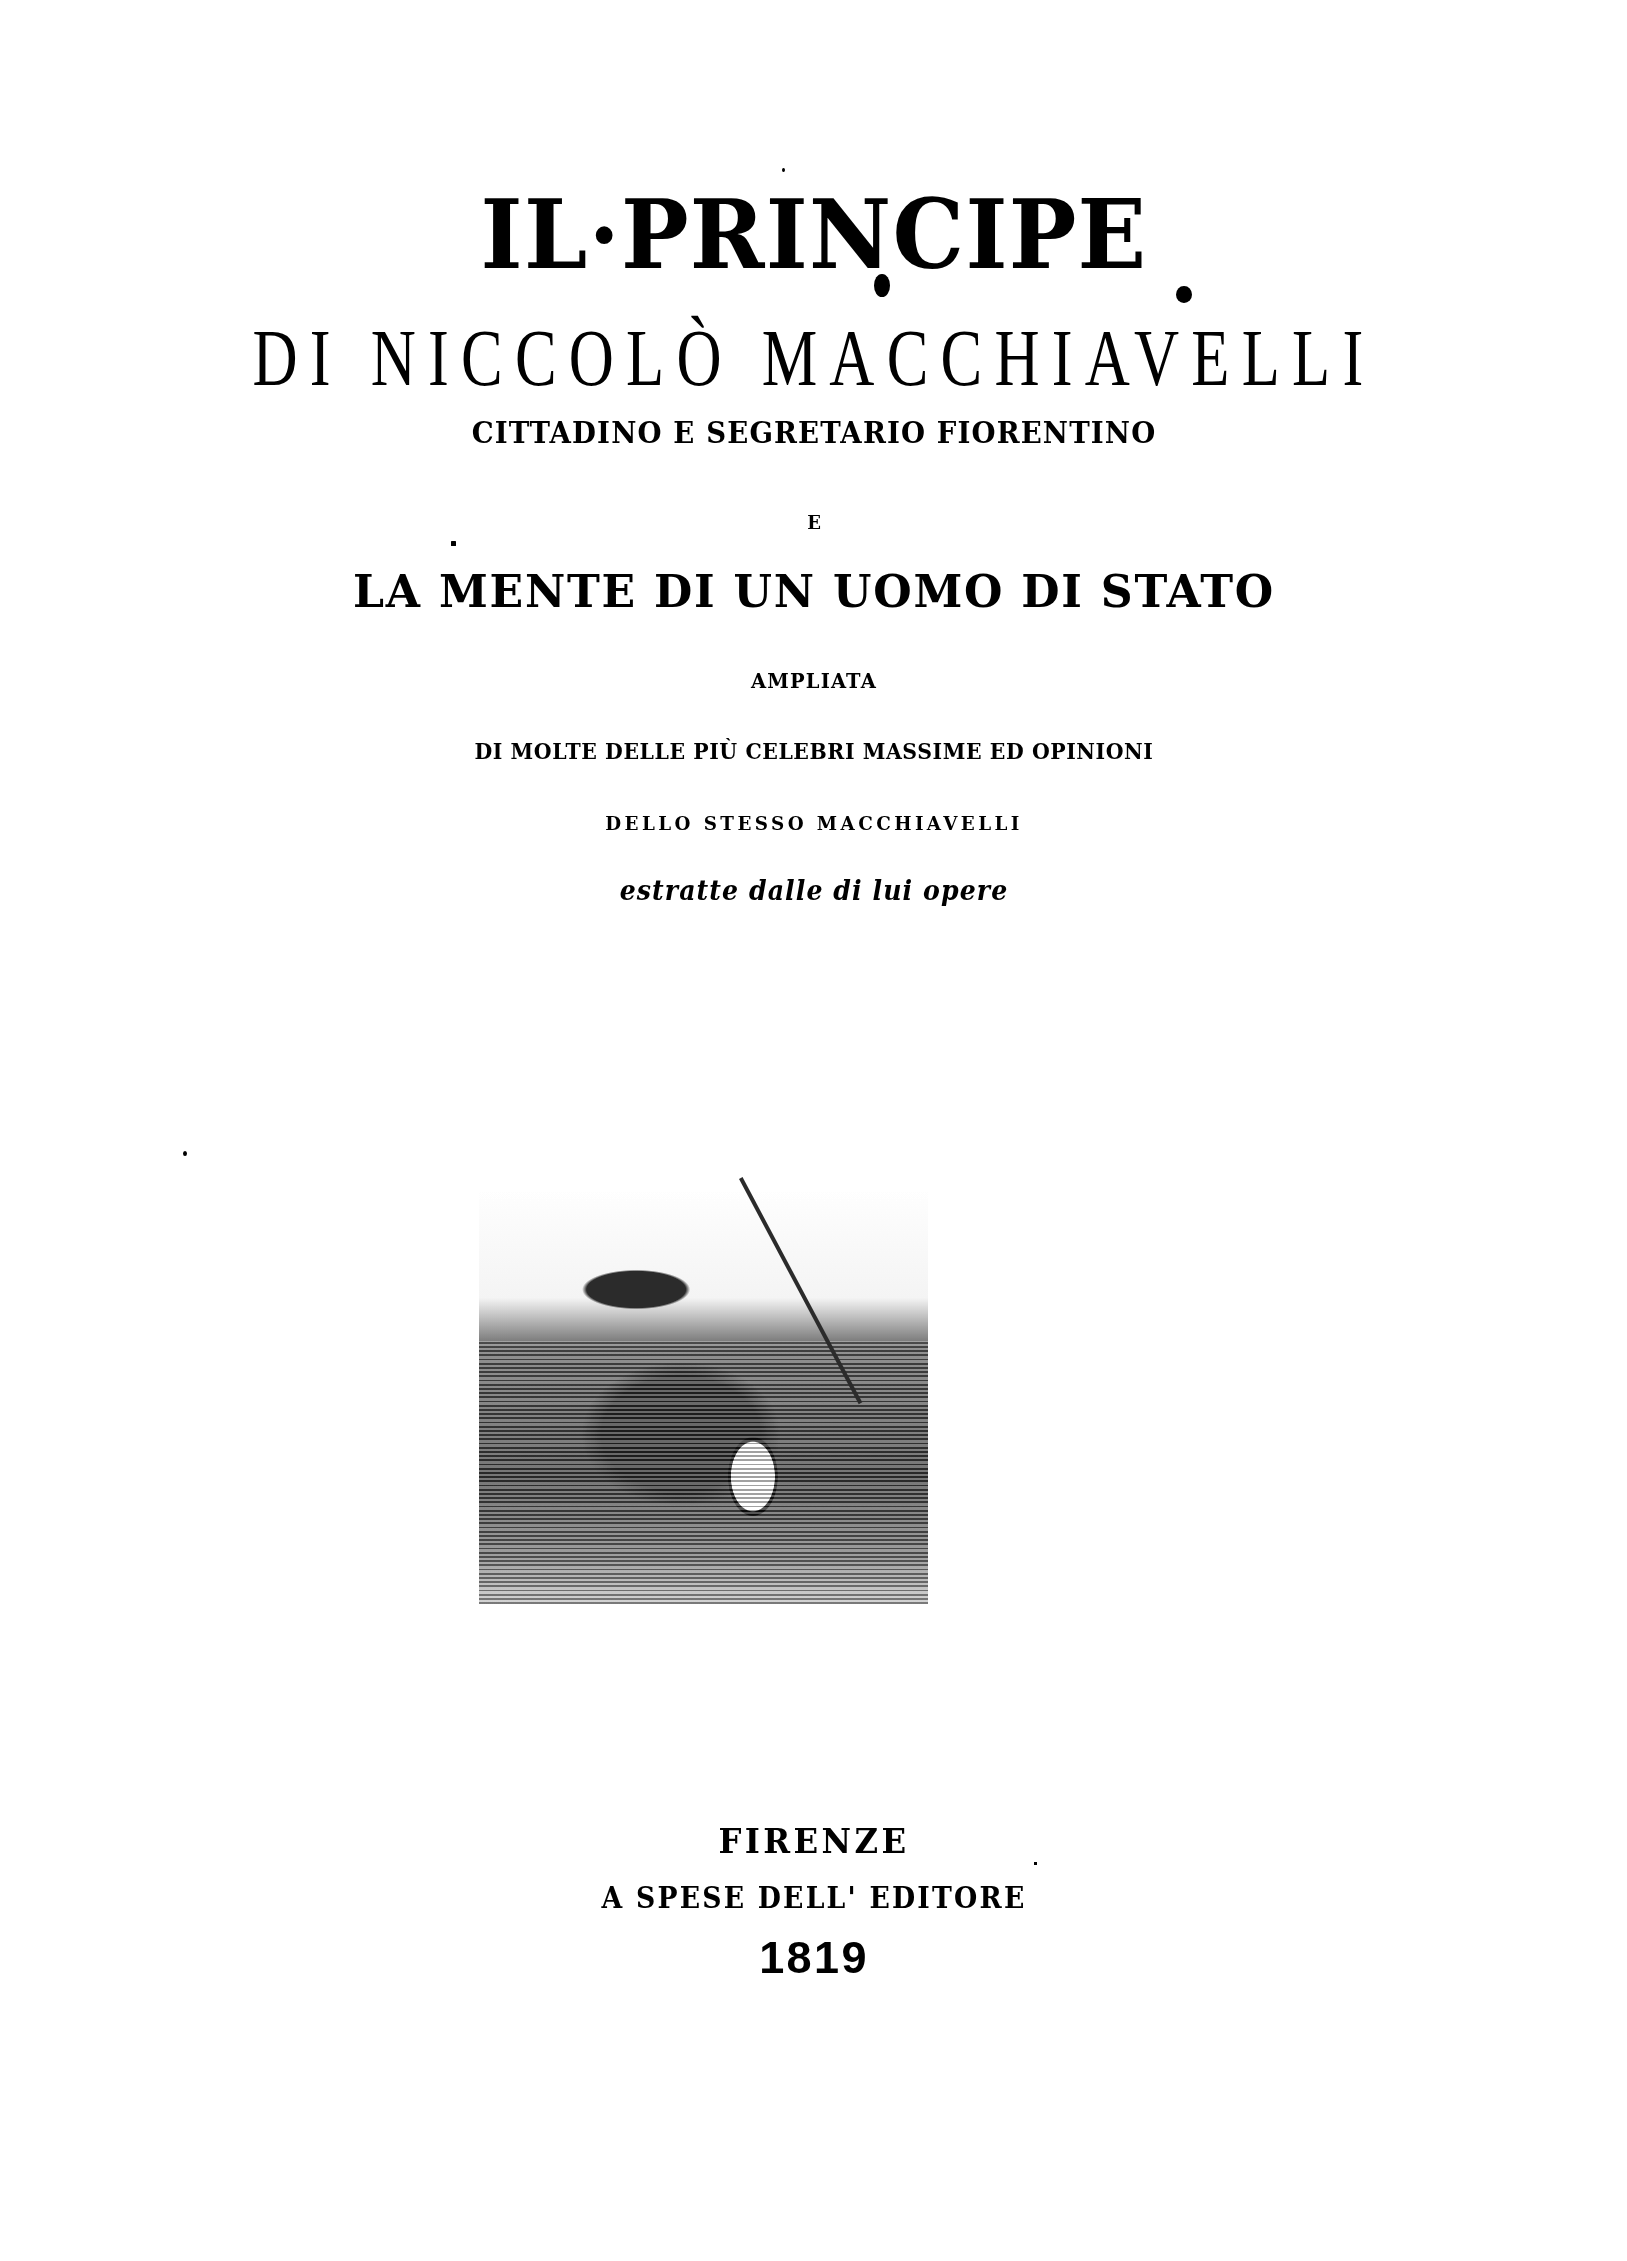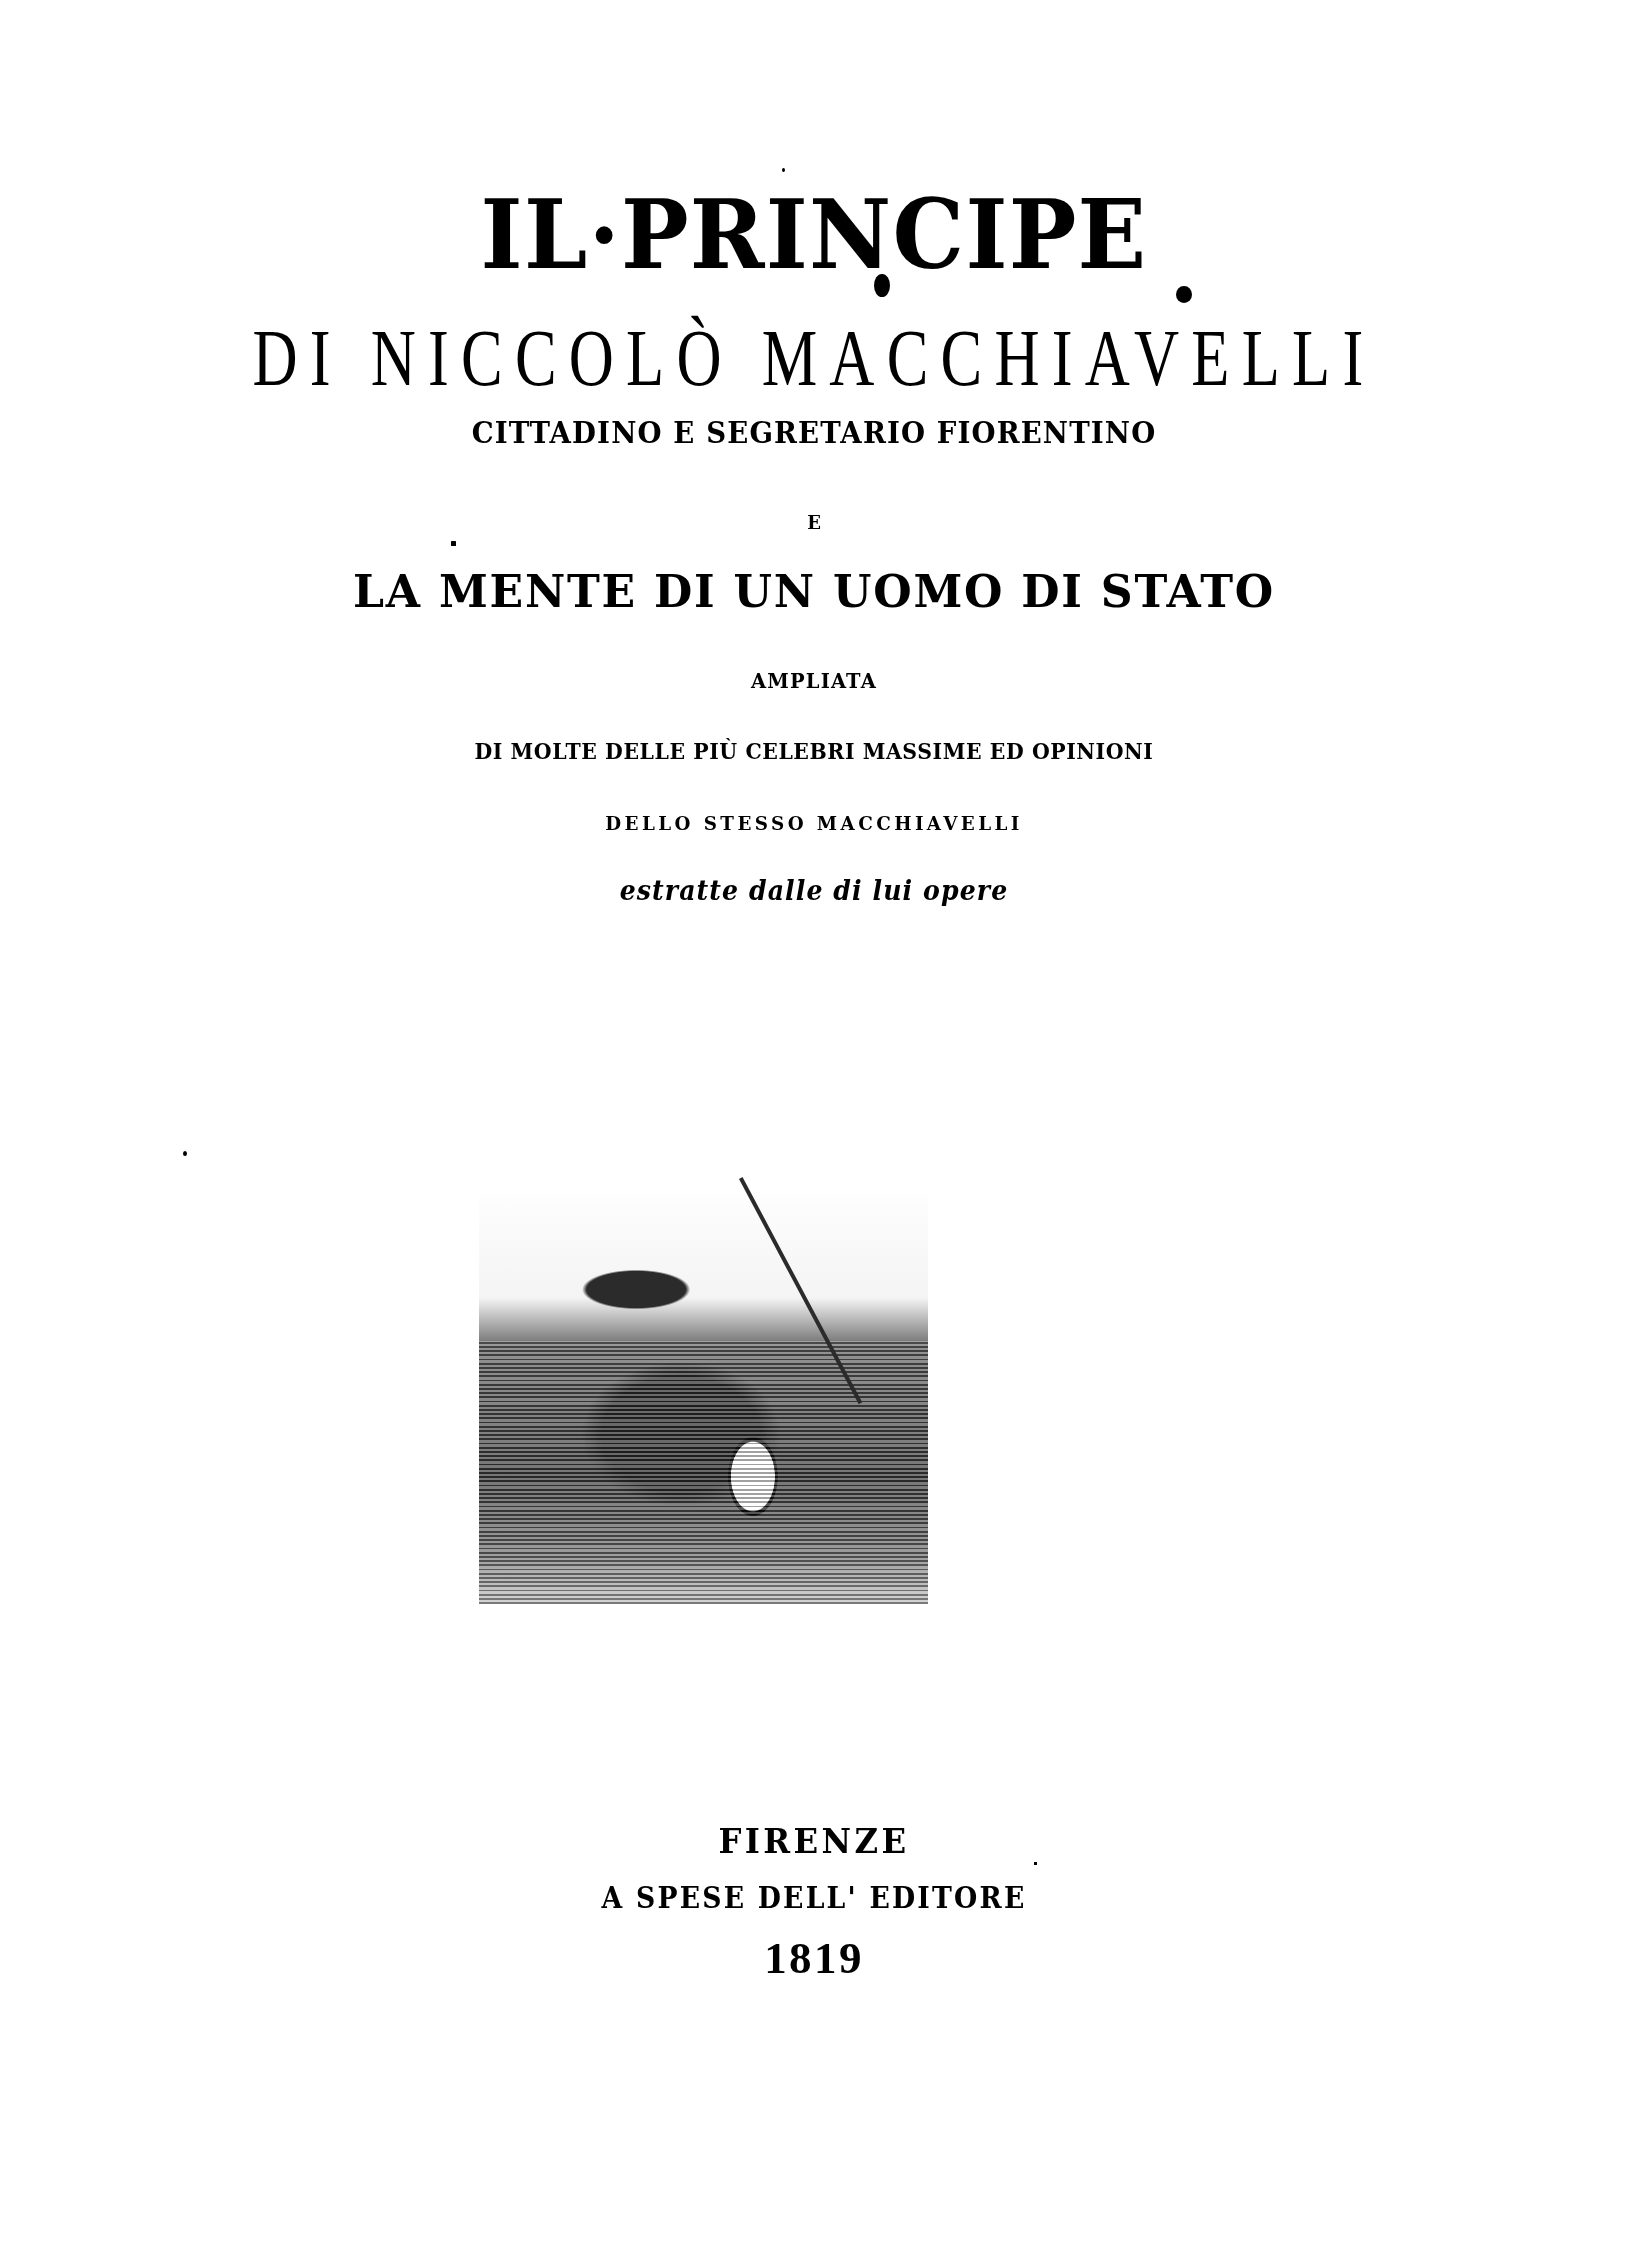--- a/index.html
+++ b/index.html
@@ -59,21 +59,21 @@
     }
     .imp1 {
       top: 1821px; font-family: "DejaVu Serif", serif; font-weight: bold;
       font-size: 34px; letter-spacing: 3.6px; transform: scaleX(0.95);
     }
     .imp2 {
       top: 1881px; font-family: "DejaVu Serif", serif; font-weight: bold;
       font-size: 29px; letter-spacing: 2.4px; transform: scaleX(0.92);
     }
     .imp3 {
-      top: 1932px; font-family: Liberation Serif, serif; font-weight: bold;
+      top: 1932px; font-family: Liberation Sans, sans-serif; font-weight: bold;
       font-size: 45px; letter-spacing: 2.4px;
     }
     .speck { position: absolute; background: #000; border-radius: 50%; }
   </style>
 </head>
 <body>
 
 <div class="line title-main">IL·PRINCIPE</div>
 <div class="line author">DI NICCOLÒ MACCHIAVELLI</div>
 <div class="line sub1">CITTADINO E SEGRETARIO FIORENTINO</div>

